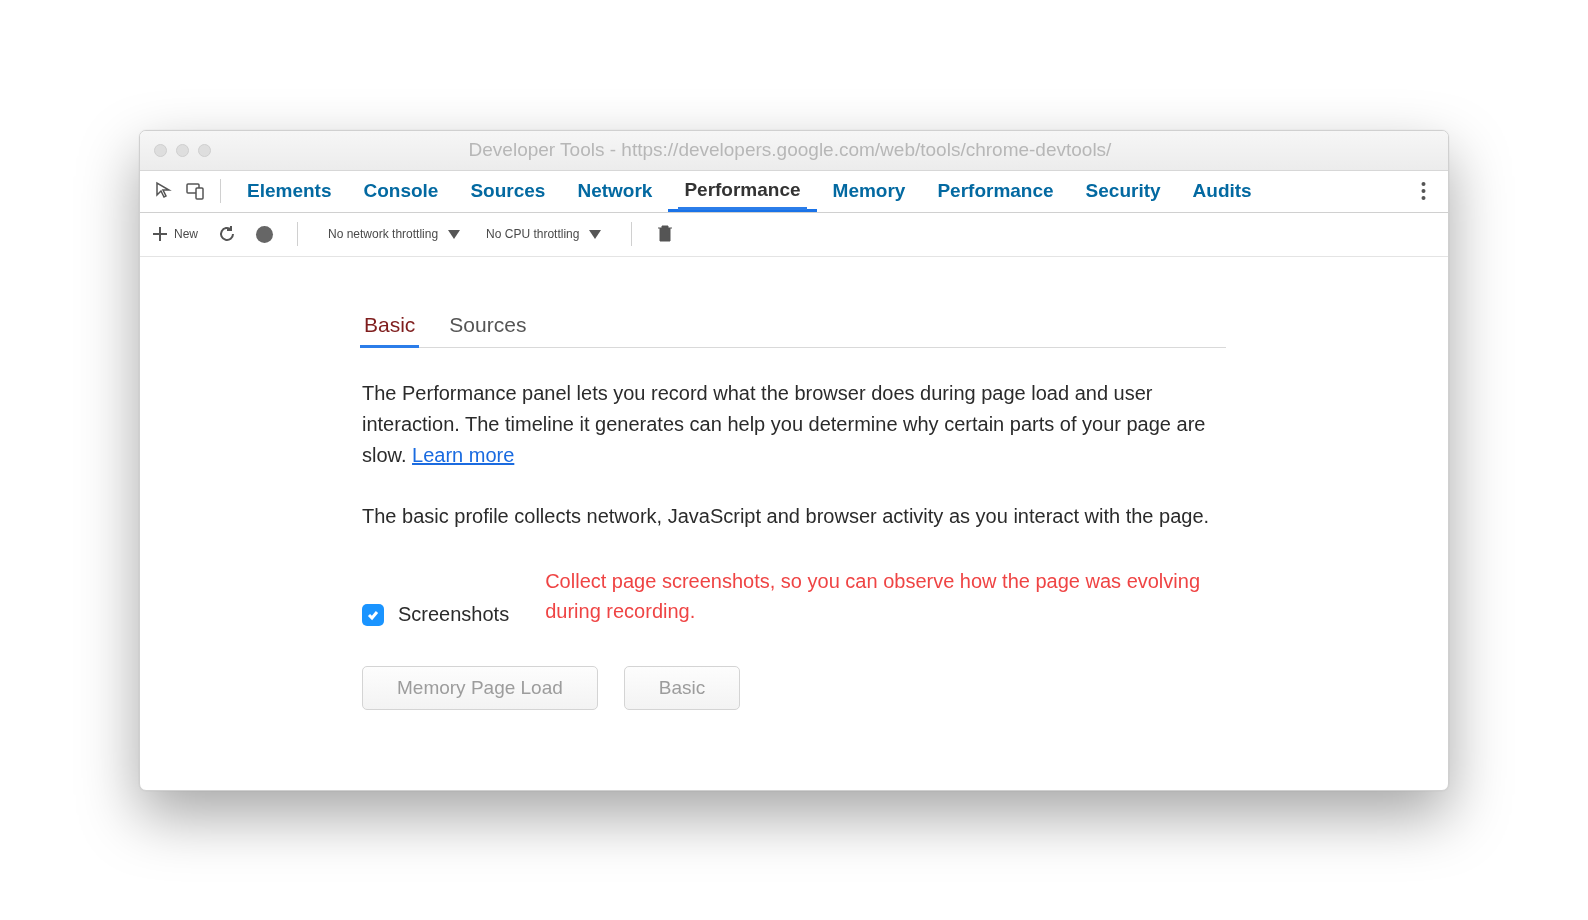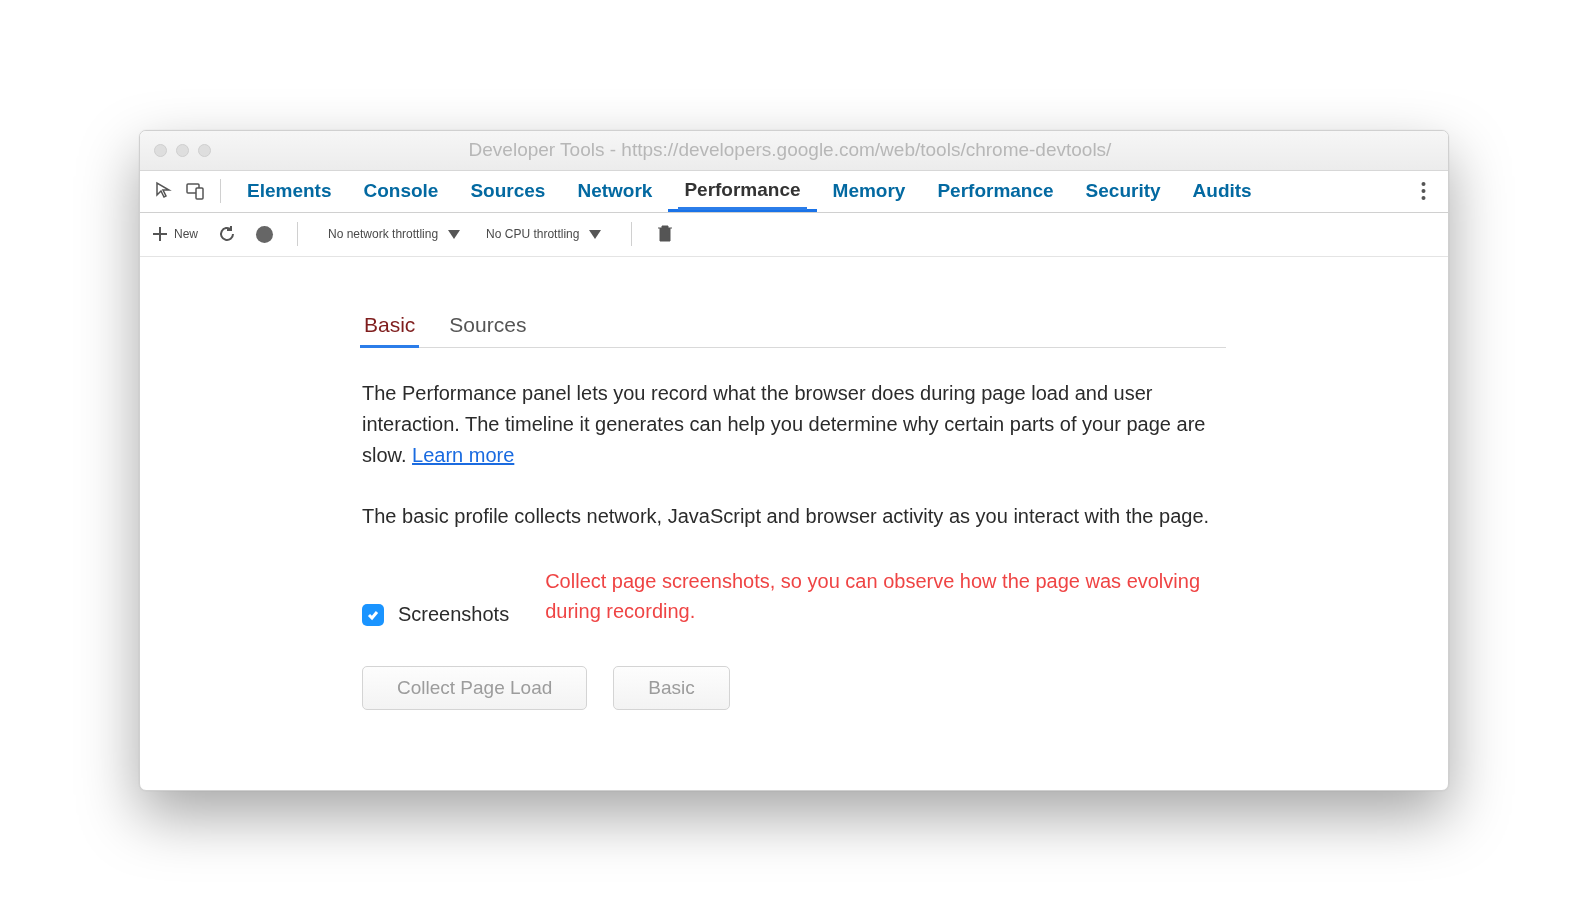--- a/index.html
+++ b/index.html
@@ -325,19 +325,19 @@
         <div class="chk">
           <svg width="14" height="14" viewBox="0 0 14 14">
               <path d="M3 7 L6 10 L11 4"></path>
             </svg>
         </div>
         <span class="optlabel">Screenshots</span>
         <span class="optdesc">Collect page screenshots, so you can observe how the page was evolving during recording.</span>
       </div>
 
       <div class="btnrow">
-        <button class="btn">Collect Page Load</button>
+        <button class="btn">Memory Page Load</button>
         <button class="btn">Basic</button>
       </div>
     </div>
   </div>
 
 </div>
 
 </body></html>

